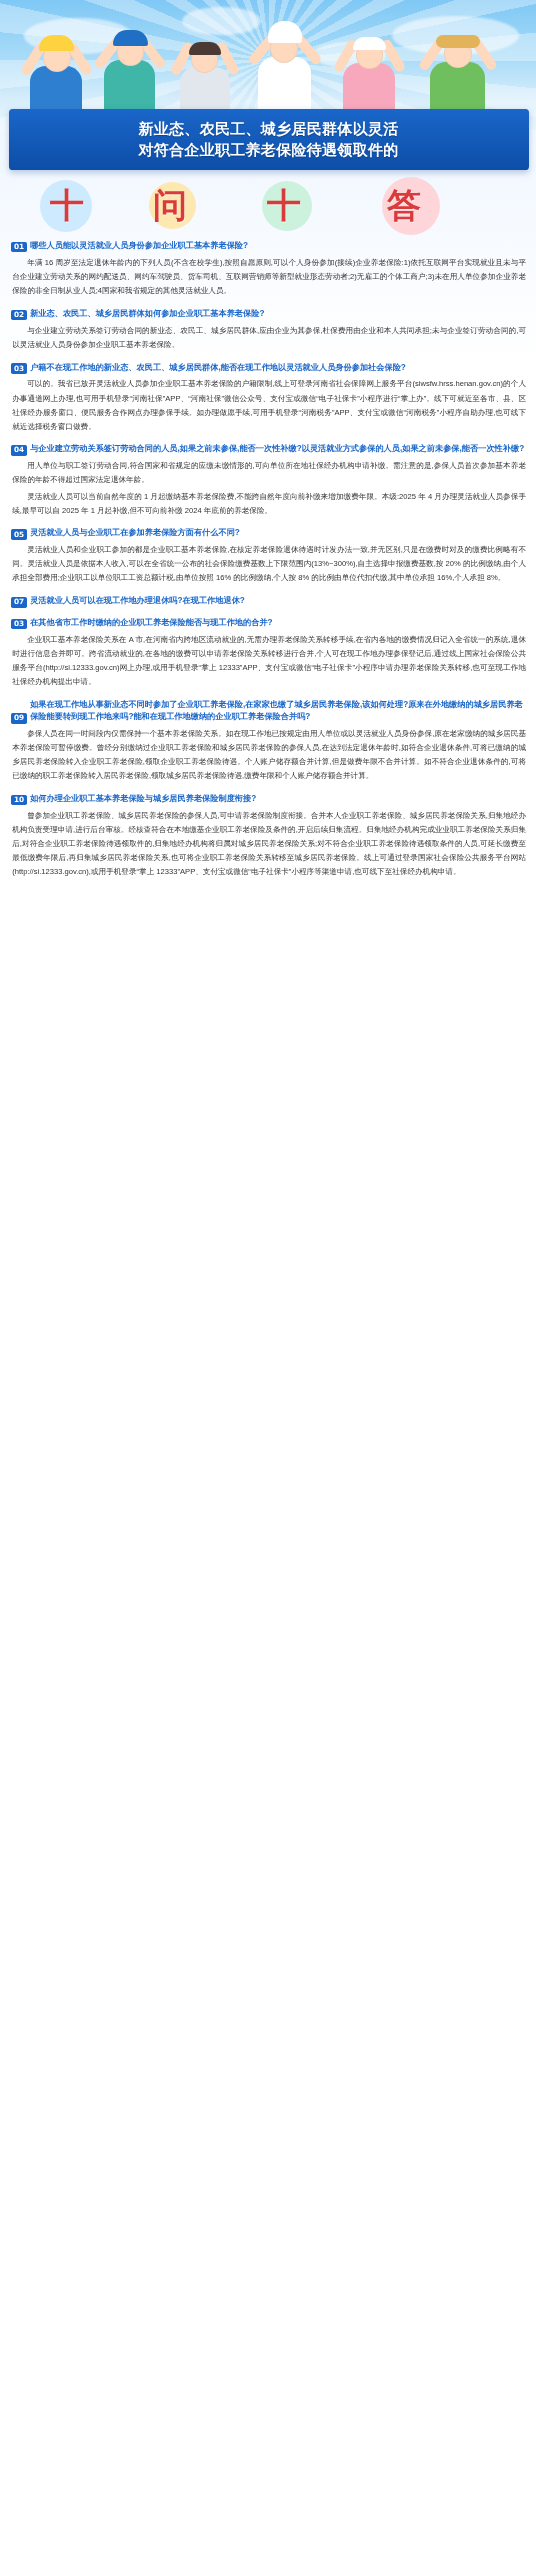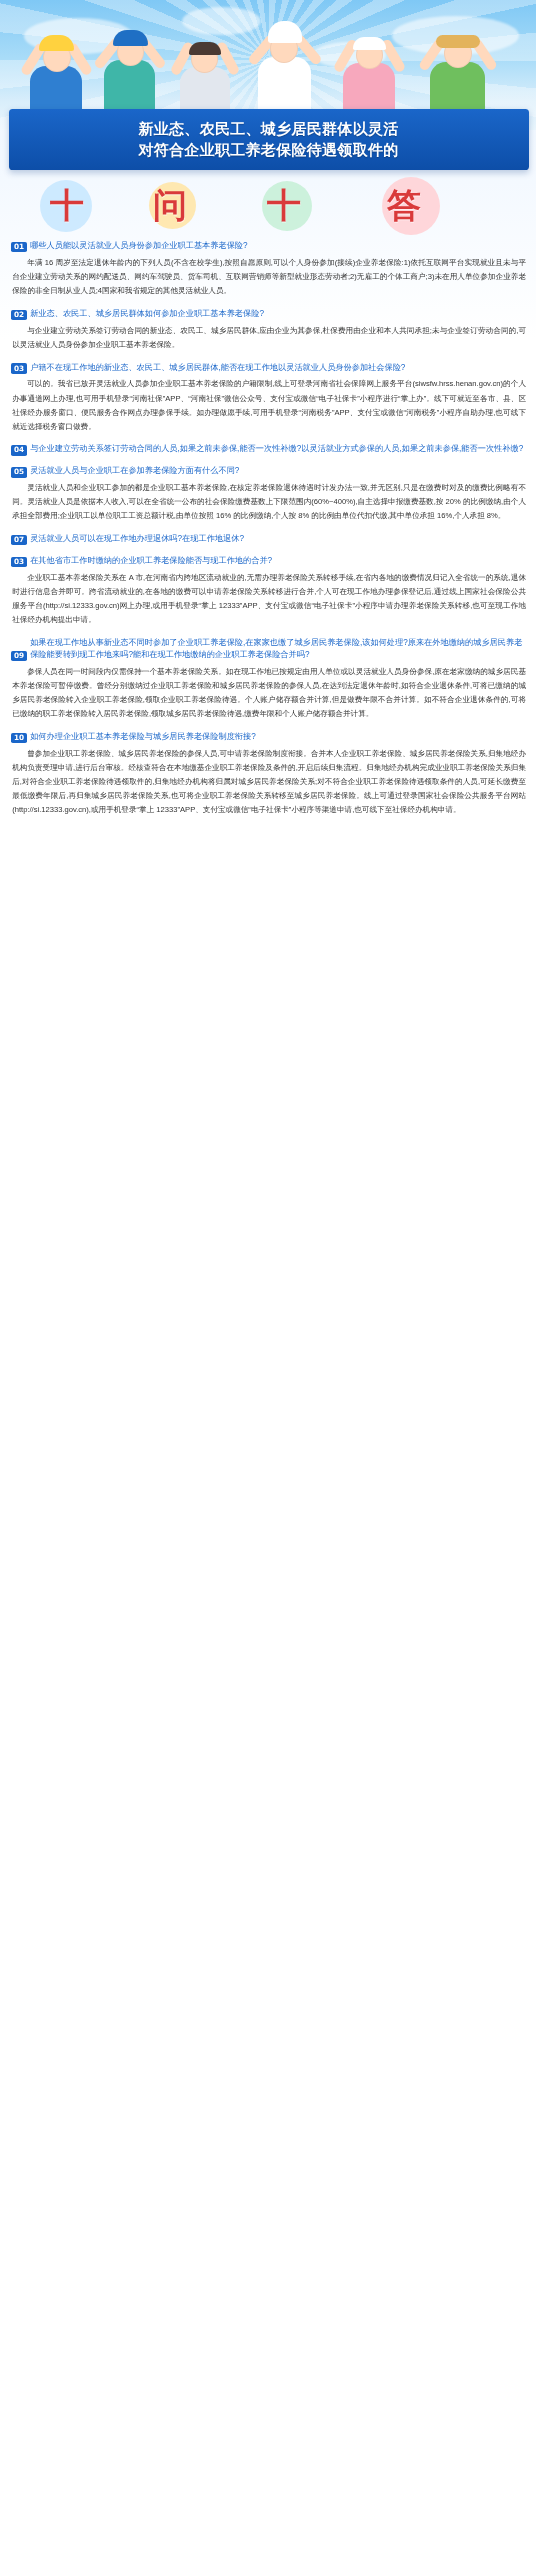--- a/index.html
+++ b/index.html
@@ -132,21 +132,21 @@
     border-radius: 1.8px;
     padding: 1.2px 3px;
     line-height: 1.1;
     margin-top: 1.2px;
     min-width: 13.3px;
     text-align: center;
     font-family: "DejaVu Sans", "Liberation Sans", sans-serif;
   }
   .qtext {
     font-size: 8.2px;
-    font-weight: normal;
+    font-weight: bold;
     color: #1a66c9;
     line-height: 1.5;
   }
   .qa-a {
     font-size: 7.6px;
     color: #333333;
     line-height: 1.85;
     text-align: justify;
     text-indent: 0;
     padding-left: 1.2px;
@@ -264,28 +264,32 @@
         </div>
         <div class="qa-a">
           <p>可以的。我省已放开灵活就业人员参加企业职工基本养老保险的户籍限制,线上可登录河南省社会保障网上服务平台(siwsfw.hrss.henan.gov.cn)的个人办事通道网上办理,也可用手机登录“河南社保”APP、“河南社保”微信公众号、支付宝或微信“电子社保卡”小程序进行“掌上办”。线下可就近至各市、县、区社保经办服务窗口、便民服务合作网点办理参保手续。如办理做愿手续,可用手机登录“河南税务”APP、支付宝或微信“河南税务”小程序自助办理,也可线下就近选择税务窗口做费。</p>
         </div>
       </div>
       <div class="qa-item">
         <div class="qa-q">
           <span class="qnum">04</span>
           <span class="qtext">与企业建立劳动关系签订劳动合同的人员,如果之前未参保,能否一次性补缴?以灵活就业方式参保的人员,如果之前未参保,能否一次性补缴?</span>
         </div>
+        <div class="qa-a">
+          <p>用人单位与职工签订劳动合同,符合国家和省规定的应缴未缴情形的,可向单位所在地社保经办机构申请补缴。需注意的是,参保人员首次参加基本养老保险的年龄不得超过国家法定退休年龄。</p>
+          <p>灵活就业人员可以当前自然年度的 1 月起缴纳基本养老保险费,不能跨自然年度向前补缴来增加缴费年限。本级:2025 年 4 月办理灵活就业人员参保手续,最早可以自 2025 年 1 月起补缴,但不可向前补缴 2024 年底前的养老保险。</p>
+        </div>
       </div>
       <div class="qa-item">
         <div class="qa-q">
           <span class="qnum">05</span>
           <span class="qtext">灵活就业人员与企业职工在参加养老保险方面有什么不同?</span>
         </div>
         <div class="qa-a">
-          <p>灵活就业人员和企业职工参加的都是企业职工基本养老保险,在核定养老保险退休待遇时计发办法一致,并无区别,只是在缴费时对及的缴费比例略有不同。灵活就业人员是依据本人收入,可以在全省统一公布的社会保险缴费基数上下限范围内(60%~400%),自主选择申报缴费基数,按 20% 的比例缴纳,由个人承担全部费用;企业职工以单位职工工资总额计税,由单位按照 16% 的比例缴纳,个人按 8% 的比例由单位代扣代缴,其中单位承担 16%,个人承担 8%。</p>
+          <p>灵活就业人员和企业职工参加的都是企业职工基本养老保险,在核定养老保险退休待遇时计发办法一致,并无区别,只是在缴费时对及的缴费比例略有不同。灵活就业人员是依据本人收入,可以在全省统一公布的社会保险缴费基数上下限范围内(13%~300%),自主选择申报缴费基数,按 20% 的比例缴纳,由个人承担全部费用;企业职工以单位职工工资总额计税,由单位按照 16% 的比例缴纳,个人按 8% 的比例由单位代扣代缴,其中单位承担 16%,个人承担 8%。</p>
         </div>
       </div>
       <div class="qa-item">
         <div class="qa-q">
           <span class="qnum">07</span>
           <span class="qtext">灵活就业人员可以在现工作地办理退休吗?在现工作地退休?</span>
         </div>
       </div>
       <div class="qa-item">
         <div class="qa-q">

